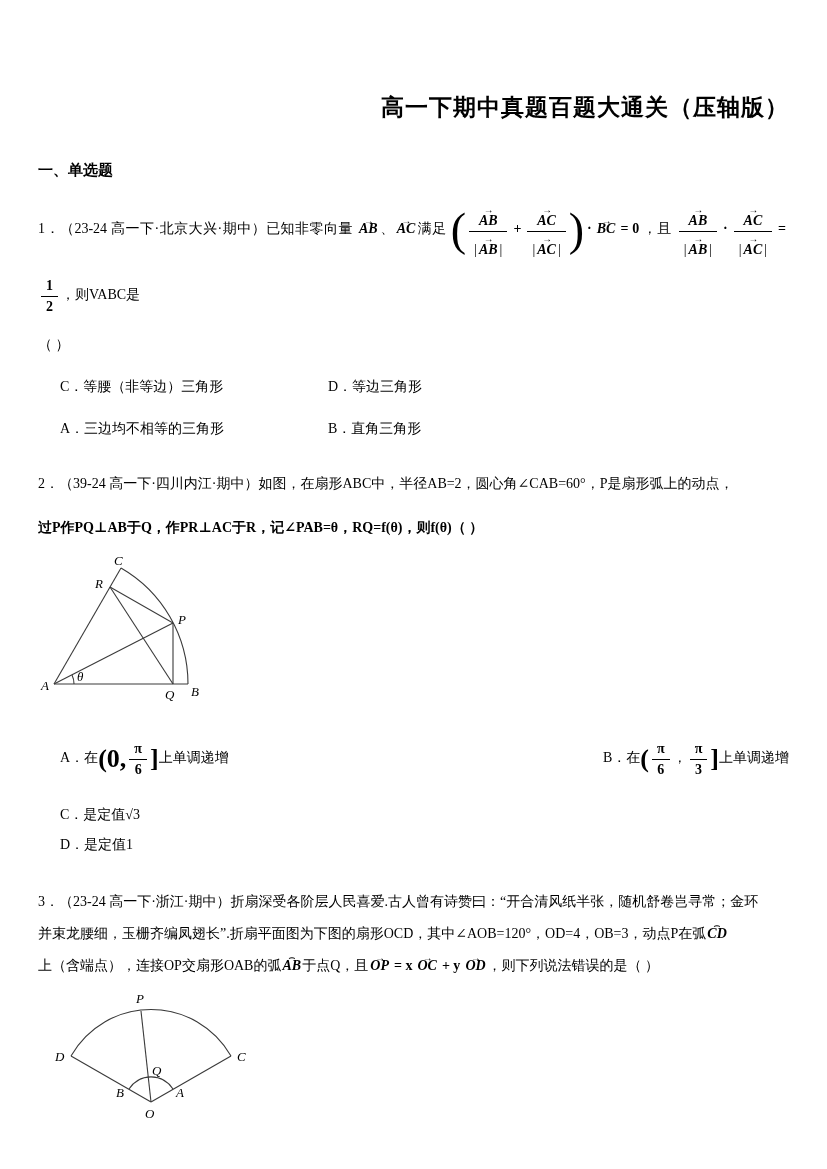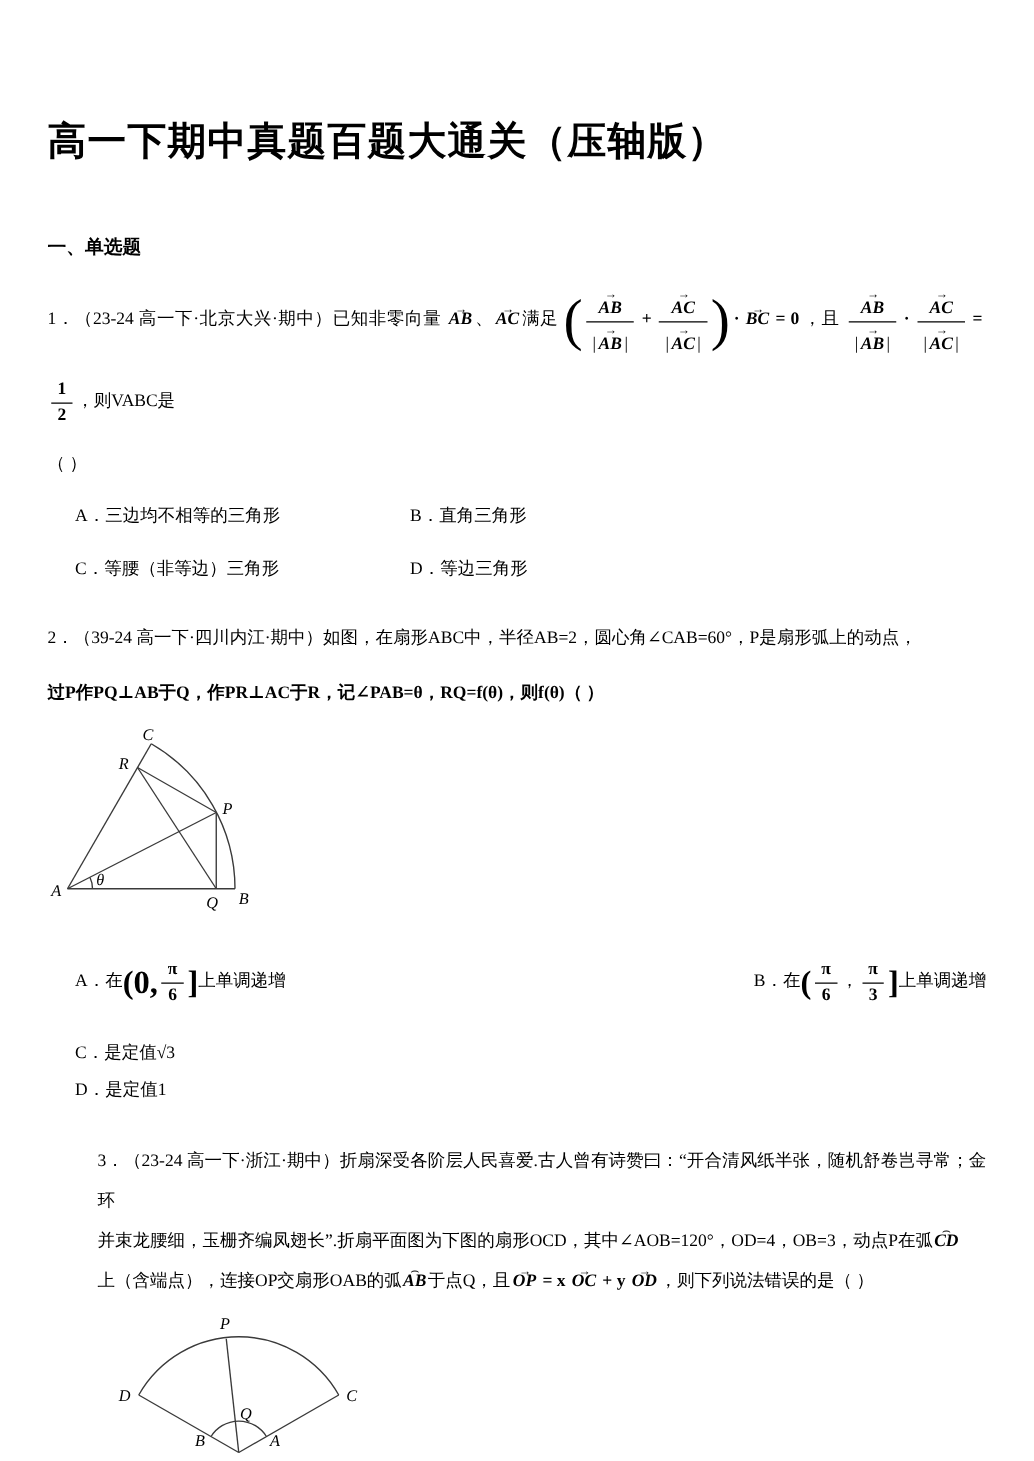--- a/index.html
+++ b/index.html
@@ -2,23 +2,23 @@
 <html><head>
 <meta charset="utf-8">
 <style>
   html,body{margin:0;padding:0;}
   body{
     width:827px;height:1169px;background:#ffffff;color:#000;
     font-family:"Liberation Serif","DejaVu Serif",serif;
     font-size:14px;overflow:hidden;
   }
   .page{padding:0 38px;box-sizing:border-box;width:827px;height:1169px;}
-  .title{margin:92px 0 0;text-align:left;font-size:31px;font-weight:bold;letter-spacing:1px;}
+  .title{margin:92px 0 0;text-align:right;font-size:23px;font-weight:bold;letter-spacing:1px;}
   .subtitle{margin:46px 0 0;text-align:center;font-size:18px;font-weight:bold;letter-spacing:1px;}
-  .section{margin:54px 0 0;font-size:15px;font-weight:bold;font-family:Liberation Mono, monospace;}
+  .section{margin:38px 0 0;font-size:15px;font-weight:bold;font-family:Liberation Mono, monospace;}
   .qtext{margin:16px 0 0;line-height:32px;text-align:justify;}
   .mathline{line-height:66px;}
   .blankline{margin:2px 0 0;line-height:30px;}
   
   .m{font-weight:bold;margin:0 3px;}
   .vb{font-style:italic;font-weight:bold;}
   .vec{position:relative;display:inline-block;font-style:italic;font-weight:bold;padding:0 2px;}
   .vec .arr{position:absolute;top:-0.85em;left:0;width:100%;text-align:center;
             font-size:0.7em;font-style:normal;font-weight:normal;letter-spacing:-1px;}
   .arcv{position:relative;display:inline-block;font-style:italic;font-weight:bold;padding:0 1px;}
@@ -50,26 +50,26 @@
 
   <div>
     <div class="qtext mathline">
       <span class="t">1．（23-24 高一下·北京大兴·期中）已知非零向量</span>
       <span class="vec"><span class="arr">→</span><span class="vb">AB</span></span><span class="t">、</span><span class="vec"><span class="arr">→</span><span class="vb">AC</span></span><span class="t">满足</span>
       <span class="bp">(</span><span class="frac"><span class="num"><span class="vec"><span class="arr">→</span><span class="vb">AB</span></span></span><span class="den"><span>|</span><span class="vec"><span class="arr">→</span><span class="vb">AB</span></span><span>|</span></span></span><span class="m">+</span><span class="frac"><span class="num"><span class="vec"><span class="arr">→</span><span class="vb">AC</span></span></span><span class="den"><span>|</span><span class="vec"><span class="arr">→</span><span class="vb">AC</span></span><span>|</span></span></span><span class="bp">)</span><span class="m">·</span><span class="vec"><span class="arr">→</span><span class="vb">BC</span></span><span class="m">= 0</span><span class="t">，且</span>
       <span class="frac"><span class="num"><span class="vec"><span class="arr">→</span><span class="vb">AB</span></span></span><span class="den"><span>|</span><span class="vec"><span class="arr">→</span><span class="vb">AB</span></span><span>|</span></span></span><span class="m">·</span><span class="frac"><span class="num"><span class="vec"><span class="arr">→</span><span class="vb">AC</span></span></span><span class="den"><span>|</span><span class="vec"><span class="arr">→</span><span class="vb">AC</span></span><span>|</span></span></span><span class="m">=</span><span class="frac simple"><span class="num">1</span><span class="den">2</span></span><span class="t">，则VABC是</span>
     </div>
     <div class="qtext blankline">（    ）</div>
     <div class="optrow">
+      <div class="col1">C．等腰（非等边）三角形</div>
+      <div>D．等边三角形</div>
+    </div>
+    <div class="optrow">
       <div class="col1">A．三边均不相等的三角形</div>
       <div>B．直角三角形</div>
-    </div>
-    <div class="optrow">
-      <div class="col1">C．等腰（非等边）三角形</div>
-      <div>D．等边三角形</div>
     </div>
   </div>
 
   <div style="margin-top:24px;">
     <div class="qtext" style="margin-top:0;">2．（39-24 高一下·四川内江·期中）如图，在扇形ABC中，半径AB=2，圆心角∠CAB=60°，P是扇形弧上的动点，</div>
     <div class="qtext" style="margin-top:12px;font-weight:bold;">过P作PQ⊥AB于Q，作PR⊥AC于R，记∠PAB=θ，RQ=f(θ)，则f(θ)（    ）</div>
 
     <div class="figwrap">
       <svg width="190" height="152" viewBox="0 0 190 152">
         <g class="stroke">
@@ -99,21 +99,21 @@
       <div>
         <span>B．在</span><span class="mp">(</span><span class="frac simple"><span class="num">π</span><span class="den">6</span></span><span>，</span><span class="frac simple"><span class="num">π</span><span class="den">3</span></span><span class="mp">]</span><span>上单调递增</span>
       </div>
     </div>
     <div class="optrow" style="margin-top:18px;flex-direction:column;">
       <div class="col1">C．是定值√3</div>
       <div>D．是定值1</div>
     </div>
   </div>
 
-  <div style="margin-top:26px;margin-left:40px;">
+  <div style="margin-top:26px;">
     <div class="qtext" style="margin-top:0;">3．（23-24 高一下·浙江·期中）折扇深受各阶层人民喜爱.古人曾有诗赞曰：“开合清风纸半张，随机舒卷岂寻常；金环</div>
     <div class="qtext" style="margin-top:0;">
       <span>并束龙腰细，玉栅齐编凤翅长”.折扇平面图为下图的扇形OCD，其中∠AOB=120°，OD=4，OB=3，动点P在弧</span><span class="arcv"><span class="arr">⌢</span><span>CD</span></span>
     </div>
     <div class="qtext" style="margin-top:0;">
       <span>上（含端点），连接OP交扇形OAB的弧</span><span class="arcv"><span class="arr">⌢</span><span>AB</span></span><span>于点Q，且</span><span class="vec"><span class="arr">→</span><span class="vb">OP</span></span><span class="m">= x</span><span class="vec"><span class="arr">→</span><span class="vb">OC</span></span><span class="m">+ y</span><span class="vec"><span class="arr">→</span><span class="vb">OD</span></span><span>，则下列说法错误的是（    ）</span>
     </div>
 
     <div class="figwrap" style="margin-left:8px;">
       <svg width="212" height="132" viewBox="0 0 212 132">

